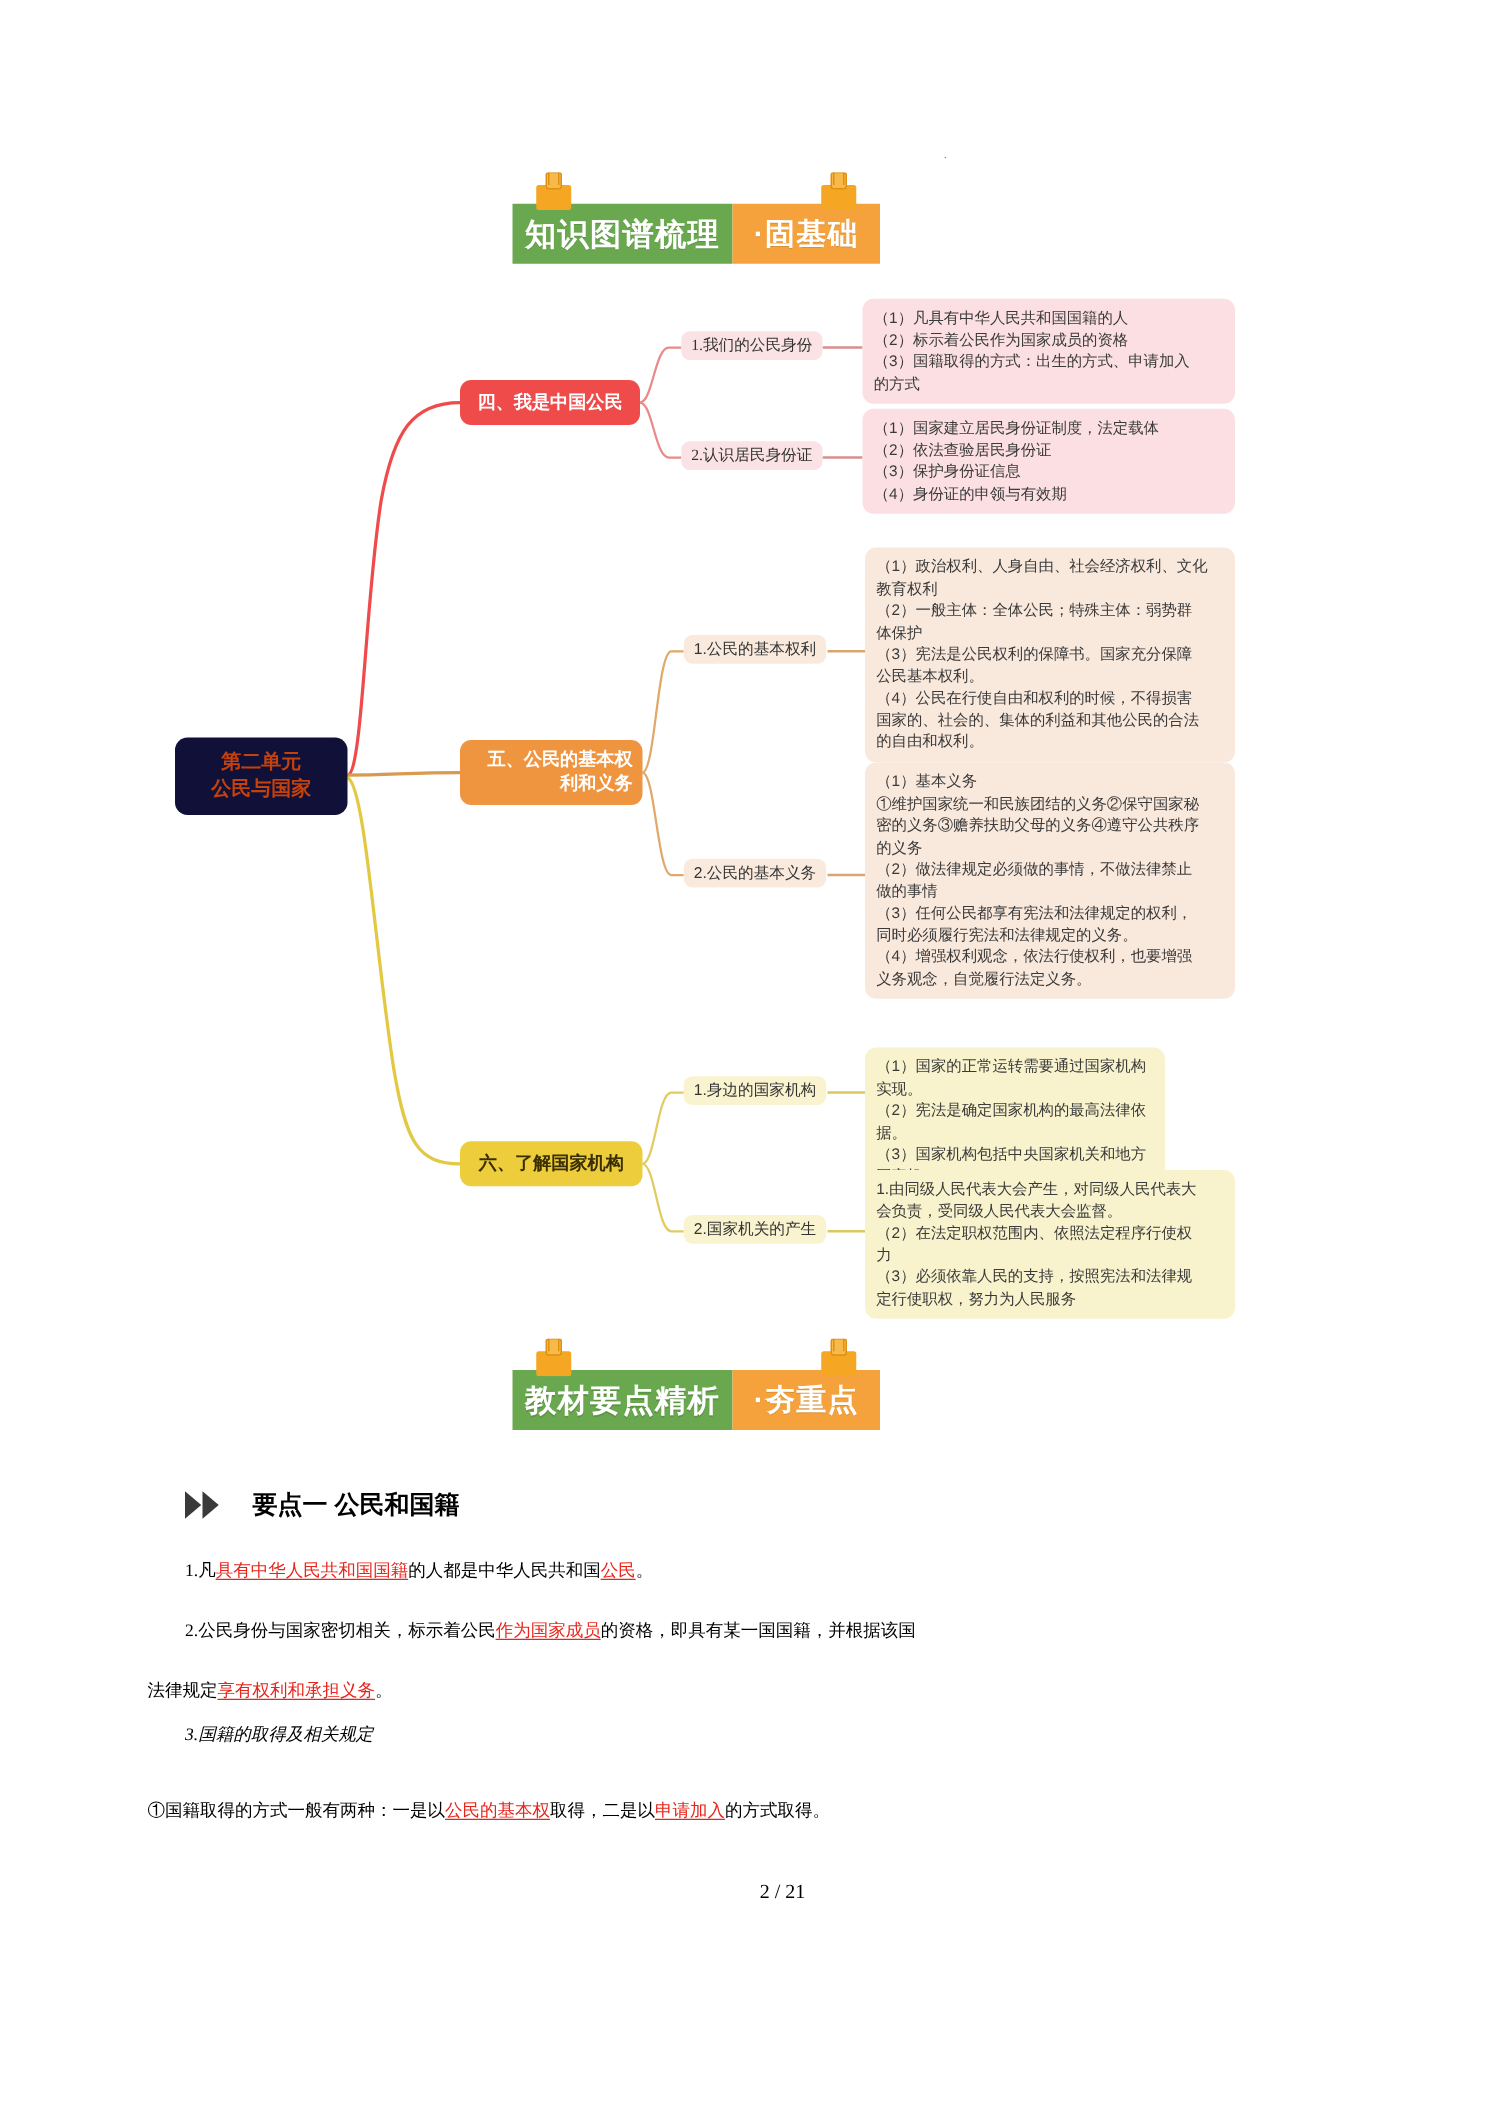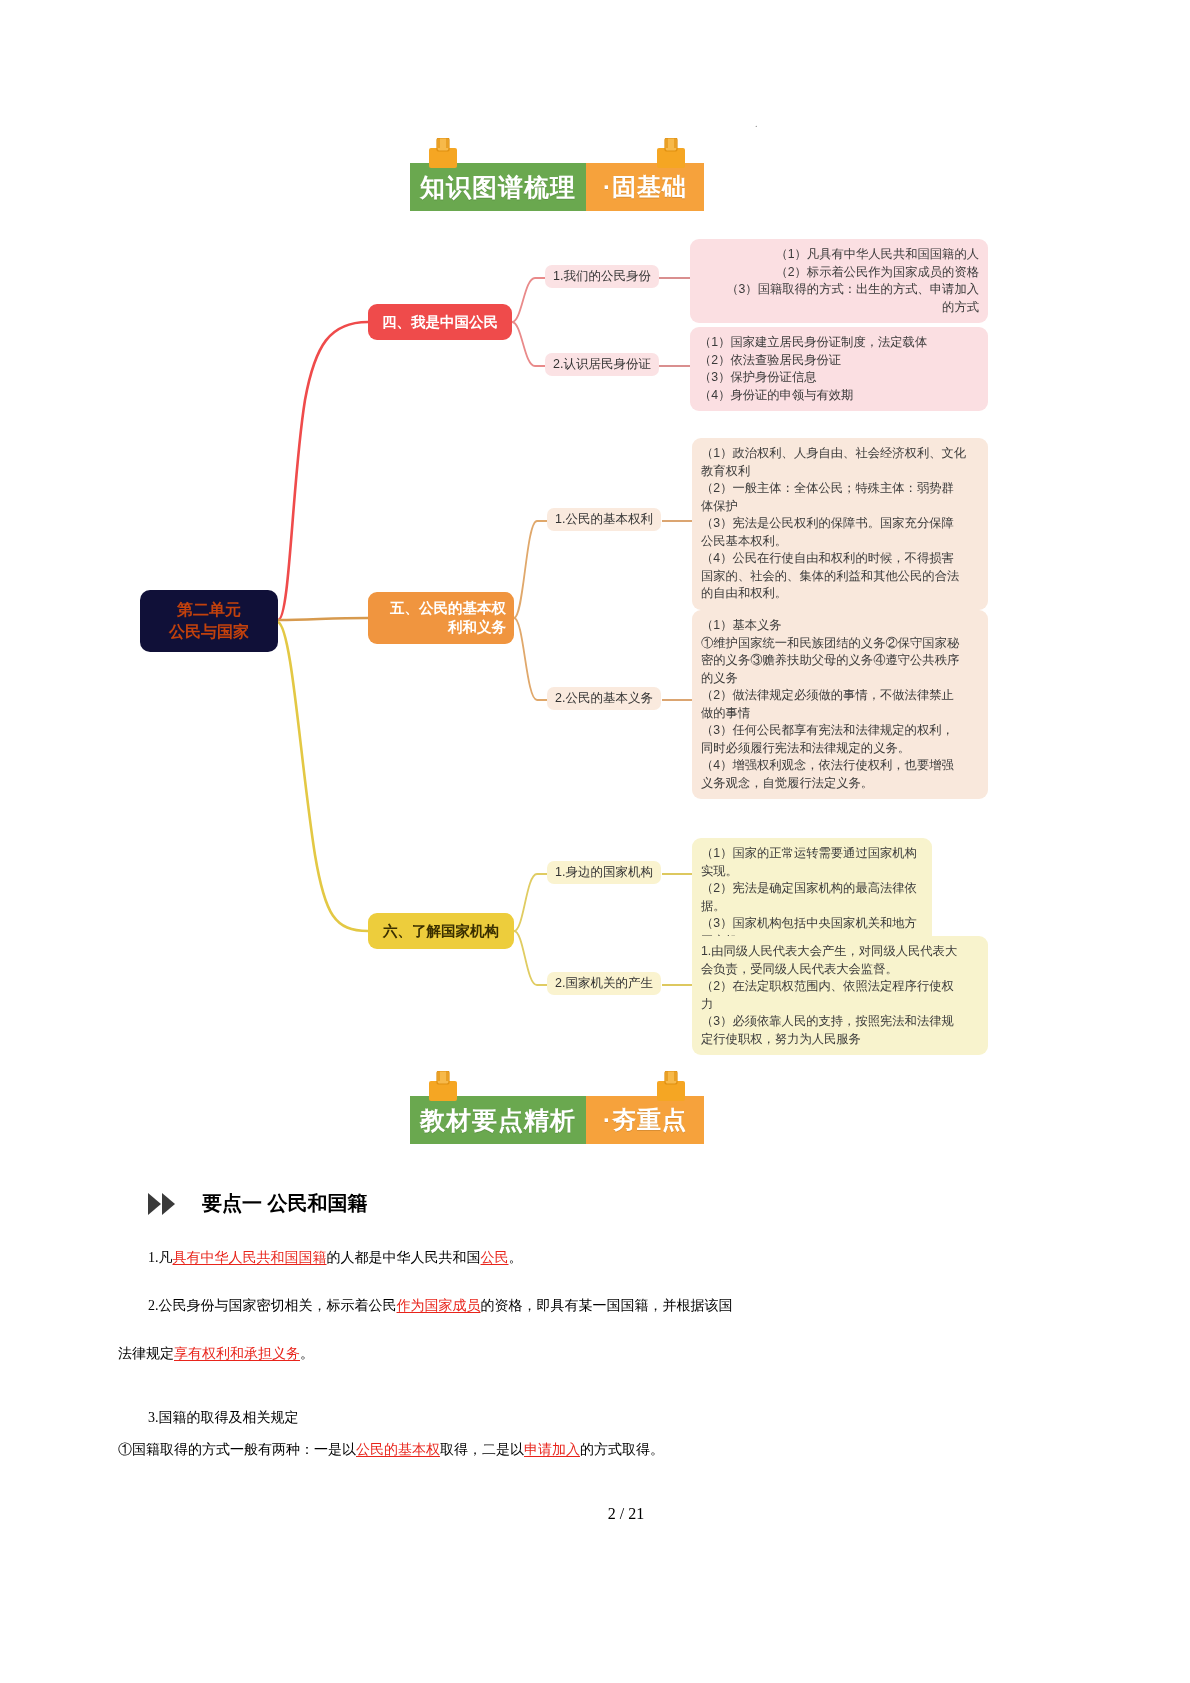--- a/index.html
+++ b/index.html
@@ -107,21 +107,21 @@
   .lvl1.yellow { background: #edcd3c; color: #3a2f00; }
 
   .lvl2 {
     border-radius: 7px;
     font-size: 12.5px;
     line-height: 17px;
     padding: 3px 8px;
     color: #333;
     white-space: nowrap;
   }
-  .lvl2.red    { background: #fbe2e4; }
+  .lvl2.red    { background: #fbe2e4; font-family: Liberation Serif, serif; }
   .lvl2.orange { background: #faeade; }
   .lvl2.yellow { background: #faf3cf; }
 
   .leaf {
     position: absolute;
     box-sizing: border-box;
     border-radius: 9px;
     font-family: "Liberation Sans", sans-serif;
     font-size: 12.3px;
     line-height: 17.5px;
@@ -227,21 +227,21 @@
     <div class="node root" style="left:140px; top:590px; width:138px; height:62px;">
       <span>第二单元</span>
       <span>公民与国家</span>
     </div>
 
     <div class="node lvl1 red" style="left:368px; top:304px; width:144px; height:36px;">四、我是中国公民</div>
 
     <div class="node lvl2 red" style="left:545px; top:265px;">1.我们的公民身份</div>
     <div class="node lvl2 red" style="left:545px; top:353px;">2.认识居民身份证</div>
 
-    <div class="leaf red" style="left:690px; top:239px; width:298px;text-align:right;">（1）凡具有中华人民共和国国籍的人
+    <div class="leaf red" style="left:690px; top:239px; width:298px;">（1）凡具有中华人民共和国国籍的人
 （2）标示着公民作为国家成员的资格
 （3）国籍取得的方式：出生的方式、申请加入
 的方式</div>
     <div class="leaf red" style="left:690px; top:327px; width:298px;">（1）国家建立居民身份证制度，法定载体
 （2）依法查验居民身份证
 （3）保护身份证信息
 （4）身份证的申领与有效期</div>
 
     <div class="node lvl1 orange" style="left:368px; top:592px; width:146px; height:52px; flex-direction:column;align-items:flex-end;">
       <span>五、公民的基本权</span>
@@ -318,18 +318,18 @@
         <polygon points="0,1 13,12 0,23" fill="#3a3a3a"></polygon>
         <polygon points="14,1 27,12 14,23" fill="#3a3a3a"></polygon>
       </svg>
     </span>
     <span>要点一 公民和国籍</span>
   </div>
 
   <div class="para" id="p0" style="left:148px; top:1243px;"><span>1.凡</span><span class="u">具有中华人民共和国国籍</span><span>的人都是中华人民共和国</span><span class="u">公民</span><span>。</span></div>
   <div class="para" id="p1" style="left:148px; top:1291px;"><span>2.公民身份与国家密切相关，标示着公民</span><span class="u">作为国家成员</span><span>的资格，即具有某一国国籍，并根据该国</span></div>
   <div class="para" id="p2" style="left:118px; top:1339px;"><span>法律规定</span><span class="u">享有权利和承担义务</span><span>。</span></div>
-  <div class="para" id="p3" style="left:148px; top:1403px;"><span>3.国籍的取得及相关规定</span></div>
+  <div class="para" id="p3" style="left:148px; top:1374px;font-style:italic;"><span>3.国籍的取得及相关规定</span></div>
   <div class="para" id="p4" style="left:118px; top:1435px;"><span>①国籍取得的方式一般有两种：一是以</span><span class="u">公民的基本权</span><span>取得，二是以</span><span class="u">申请加入</span><span>的方式取得。</span></div>
 
   <div class="pagenum" style="left:0; top:1505px;padding-left:31px;">2 / 21</div>
 
 </div>
 
 </body></html>

